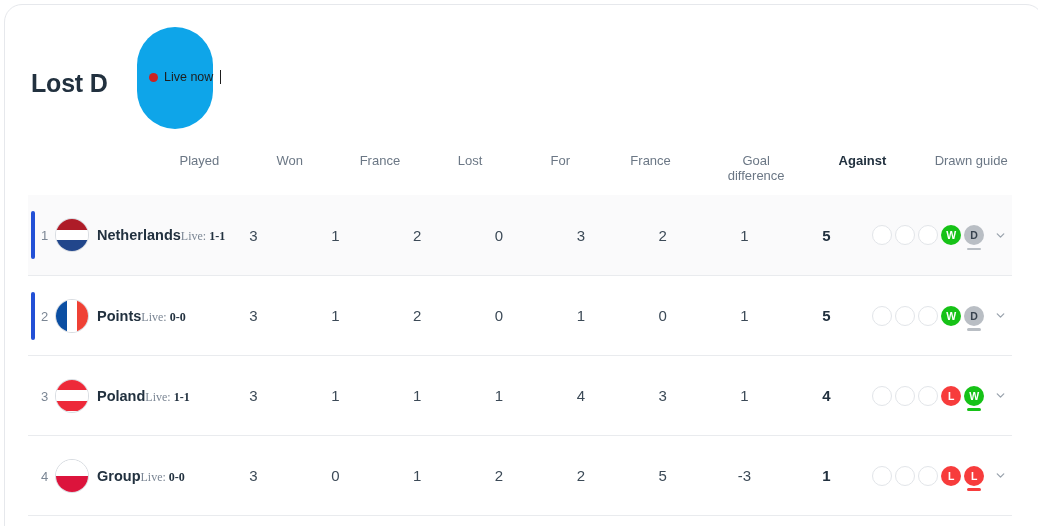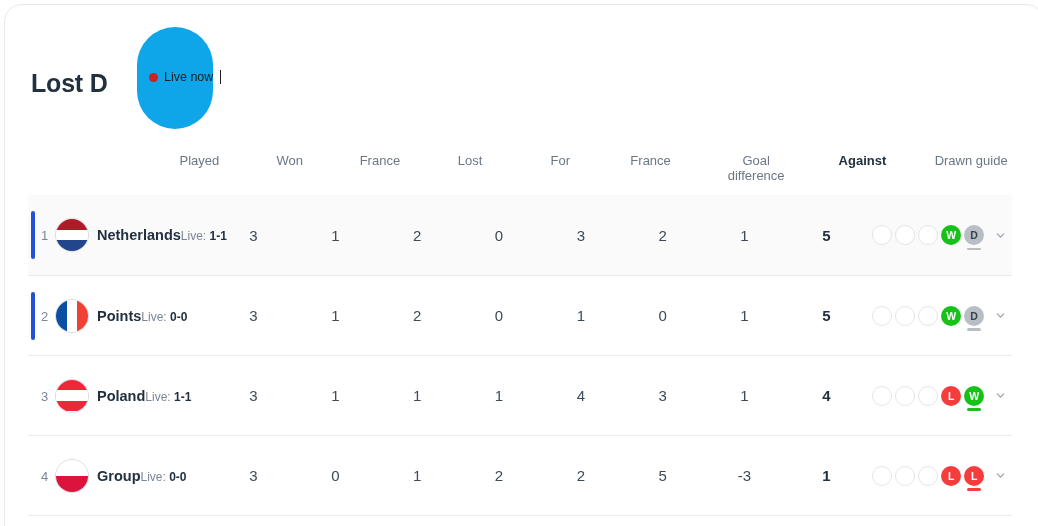--- a/index.html
+++ b/index.html
@@ -201,20 +201,21 @@
     font-weight: bold;
     color: #22313f;
     white-space: nowrap;
   }
 
   .team-live {
     font-size: 12px;
     color: #7b8694;
     margin-top: 17px;
     white-space: nowrap;
+    font-family: Liberation Serif, serif;
   }
 
   .team-live b { color: #22313f; }
 
   
   .form-wrap { display: flex; align-items: center; gap: 3px; }
 
   .badge {
     position: relative;
     width: 20px;

